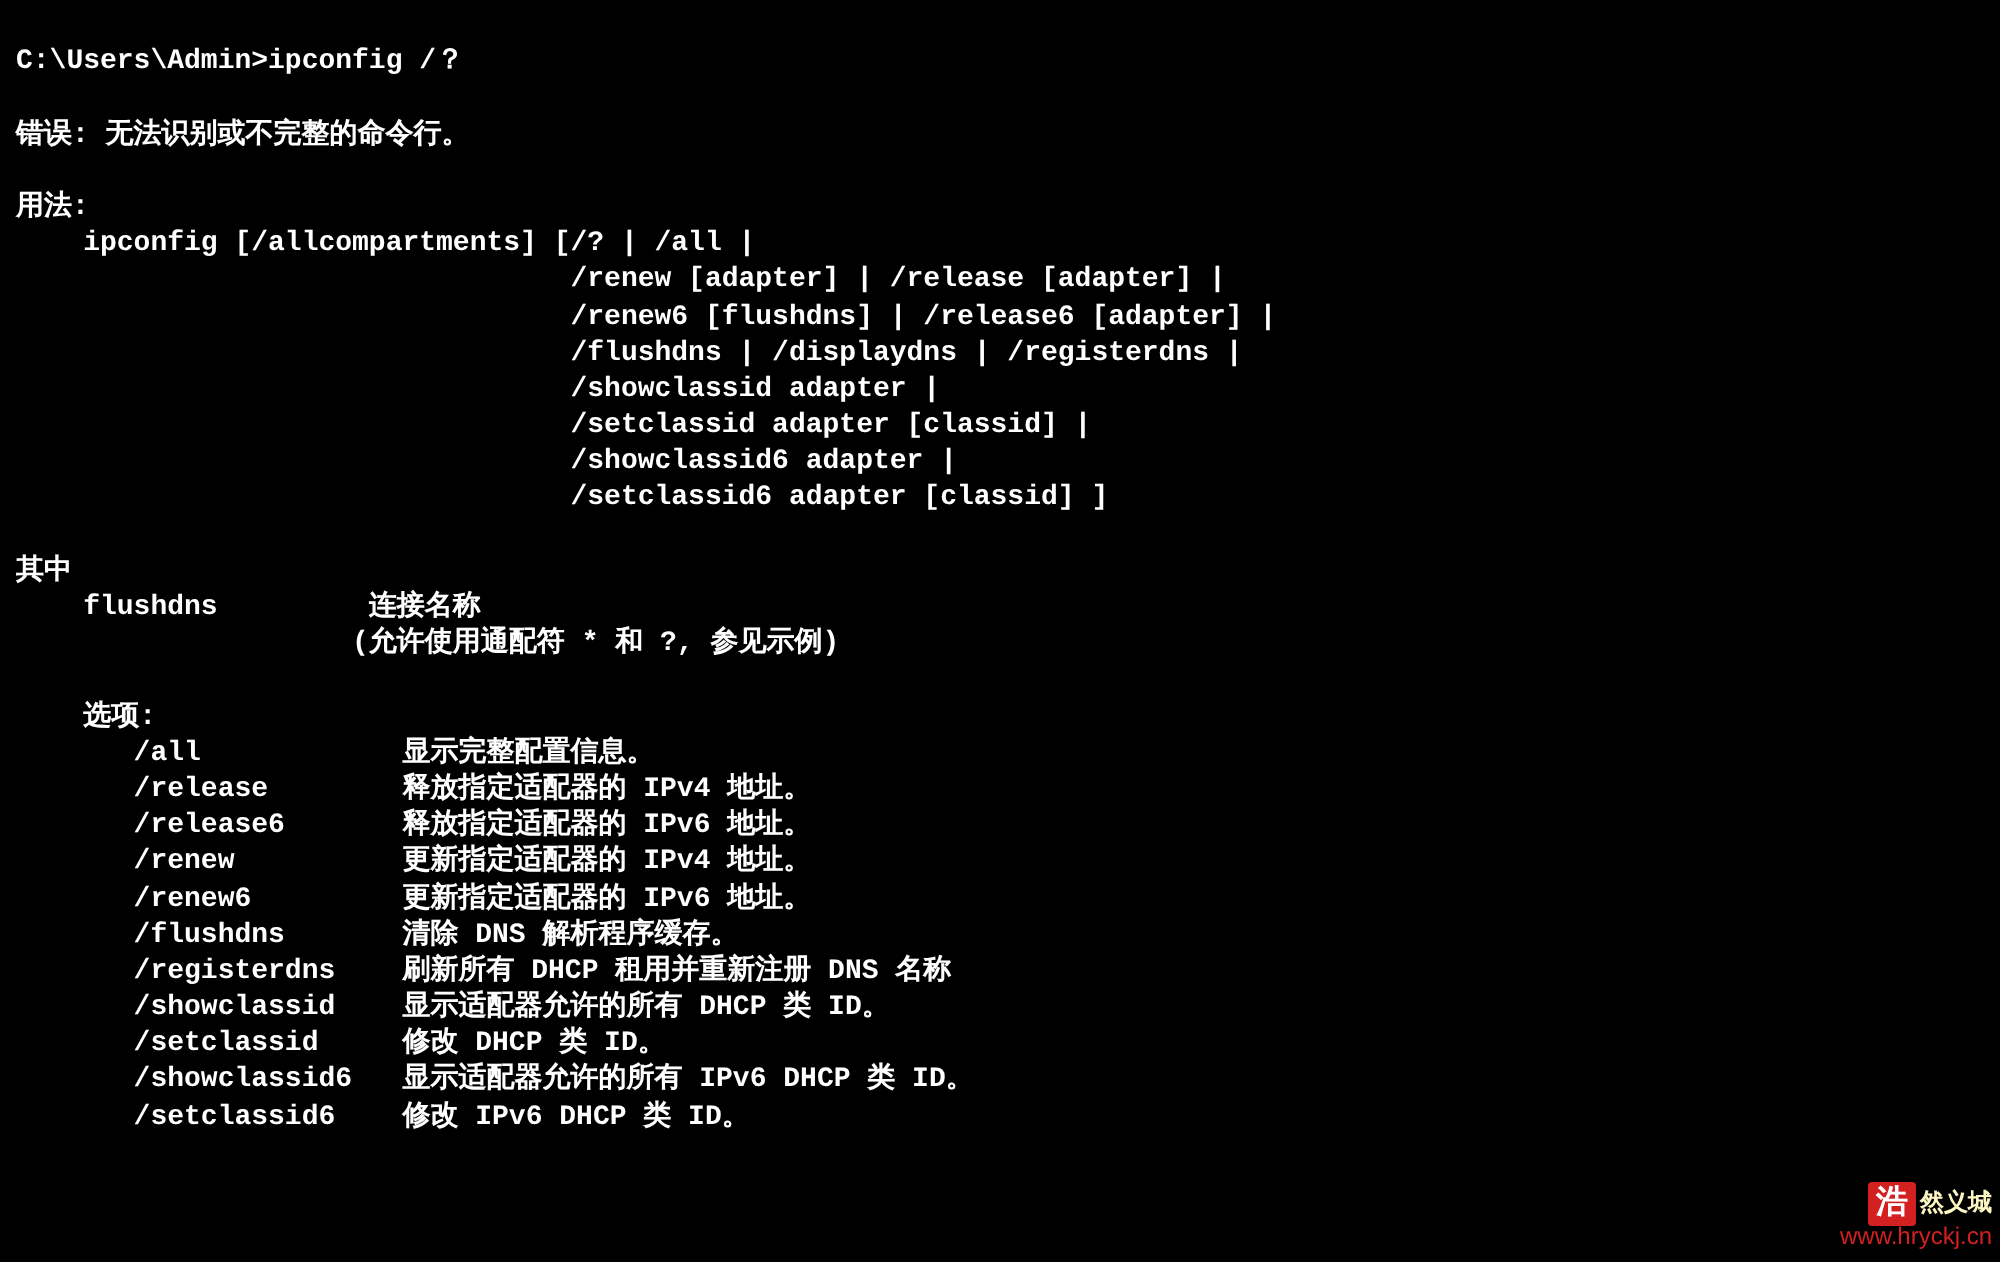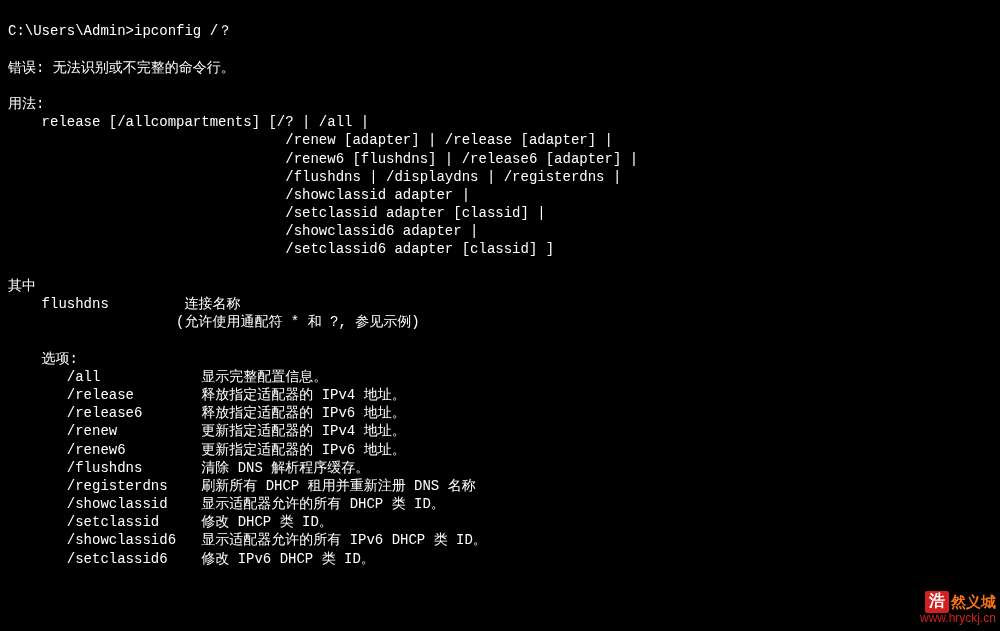--- a/index.html
+++ b/index.html
@@ -14,20 +14,21 @@
       font-size: 14px;
       line-height: 1.3;
       padding: 4px 8px;
       width: 1000px;
       height: 631px;
       overflow: hidden;
       position: relative;
     }
     .line {
       white-space: pre;
+      font-weight: bold;
     }
     .watermark {
       position: absolute;
       bottom: 4px;
       right: 4px;
       display: flex;
       flex-direction: column;
       align-items: flex-end;
     }
     .watermark-top {
@@ -37,43 +38,43 @@
     }
     .watermark-icon {
       background: #d32020;
       color: #fff;
       font-weight: bold;
       padding: 1px 4px;
       font-size: 16px;
       border-radius: 2px;
     }
     .watermark-text {
-      color: #f97316;
-      font-size: 15px;
+      color: #fef9c3;
+      font-size: 12px;
       font-weight: bold;
       font-family: "SimHei", sans-serif;
     }
     .watermark-url {
       color: #d32020;
       font-size: 12px;
       font-family: Arial, sans-serif;
       margin-top: -2px;
     }
   </style>
 </head>
 <body>
 
 <div class="line"> </div>
 <div class="line">C:\Users\Admin&gt;ipconfig /？</div>
 <div class="line"> </div>
 <div class="line">错误: 无法识别或不完整的命令行。</div>
 <div class="line"> </div>
 <div class="line">用法:</div>
 <div id="usage-block">
-    <div class="line">    release [/allcompartments] [/? | /all |</div>
+    <div class="line">    ipconfig [/allcompartments] [/? | /all |</div>
     <div class="line">                                 /renew [adapter] | /release [adapter] |</div>
     <div class="line">                                 /renew6 [flushdns] | /release6 [adapter] |</div>
     <div class="line">                                 /flushdns | /displaydns | /registerdns |</div>
     <div class="line">                                 /showclassid adapter |</div>
     <div class="line">                                 /setclassid adapter [classid] |</div>
     <div class="line">                                 /showclassid6 adapter |</div>
     <div class="line">                                 /setclassid6 adapter [classid] ]</div>
   </div>
 <div class="line"> </div>
 <div class="line">其中</div>

